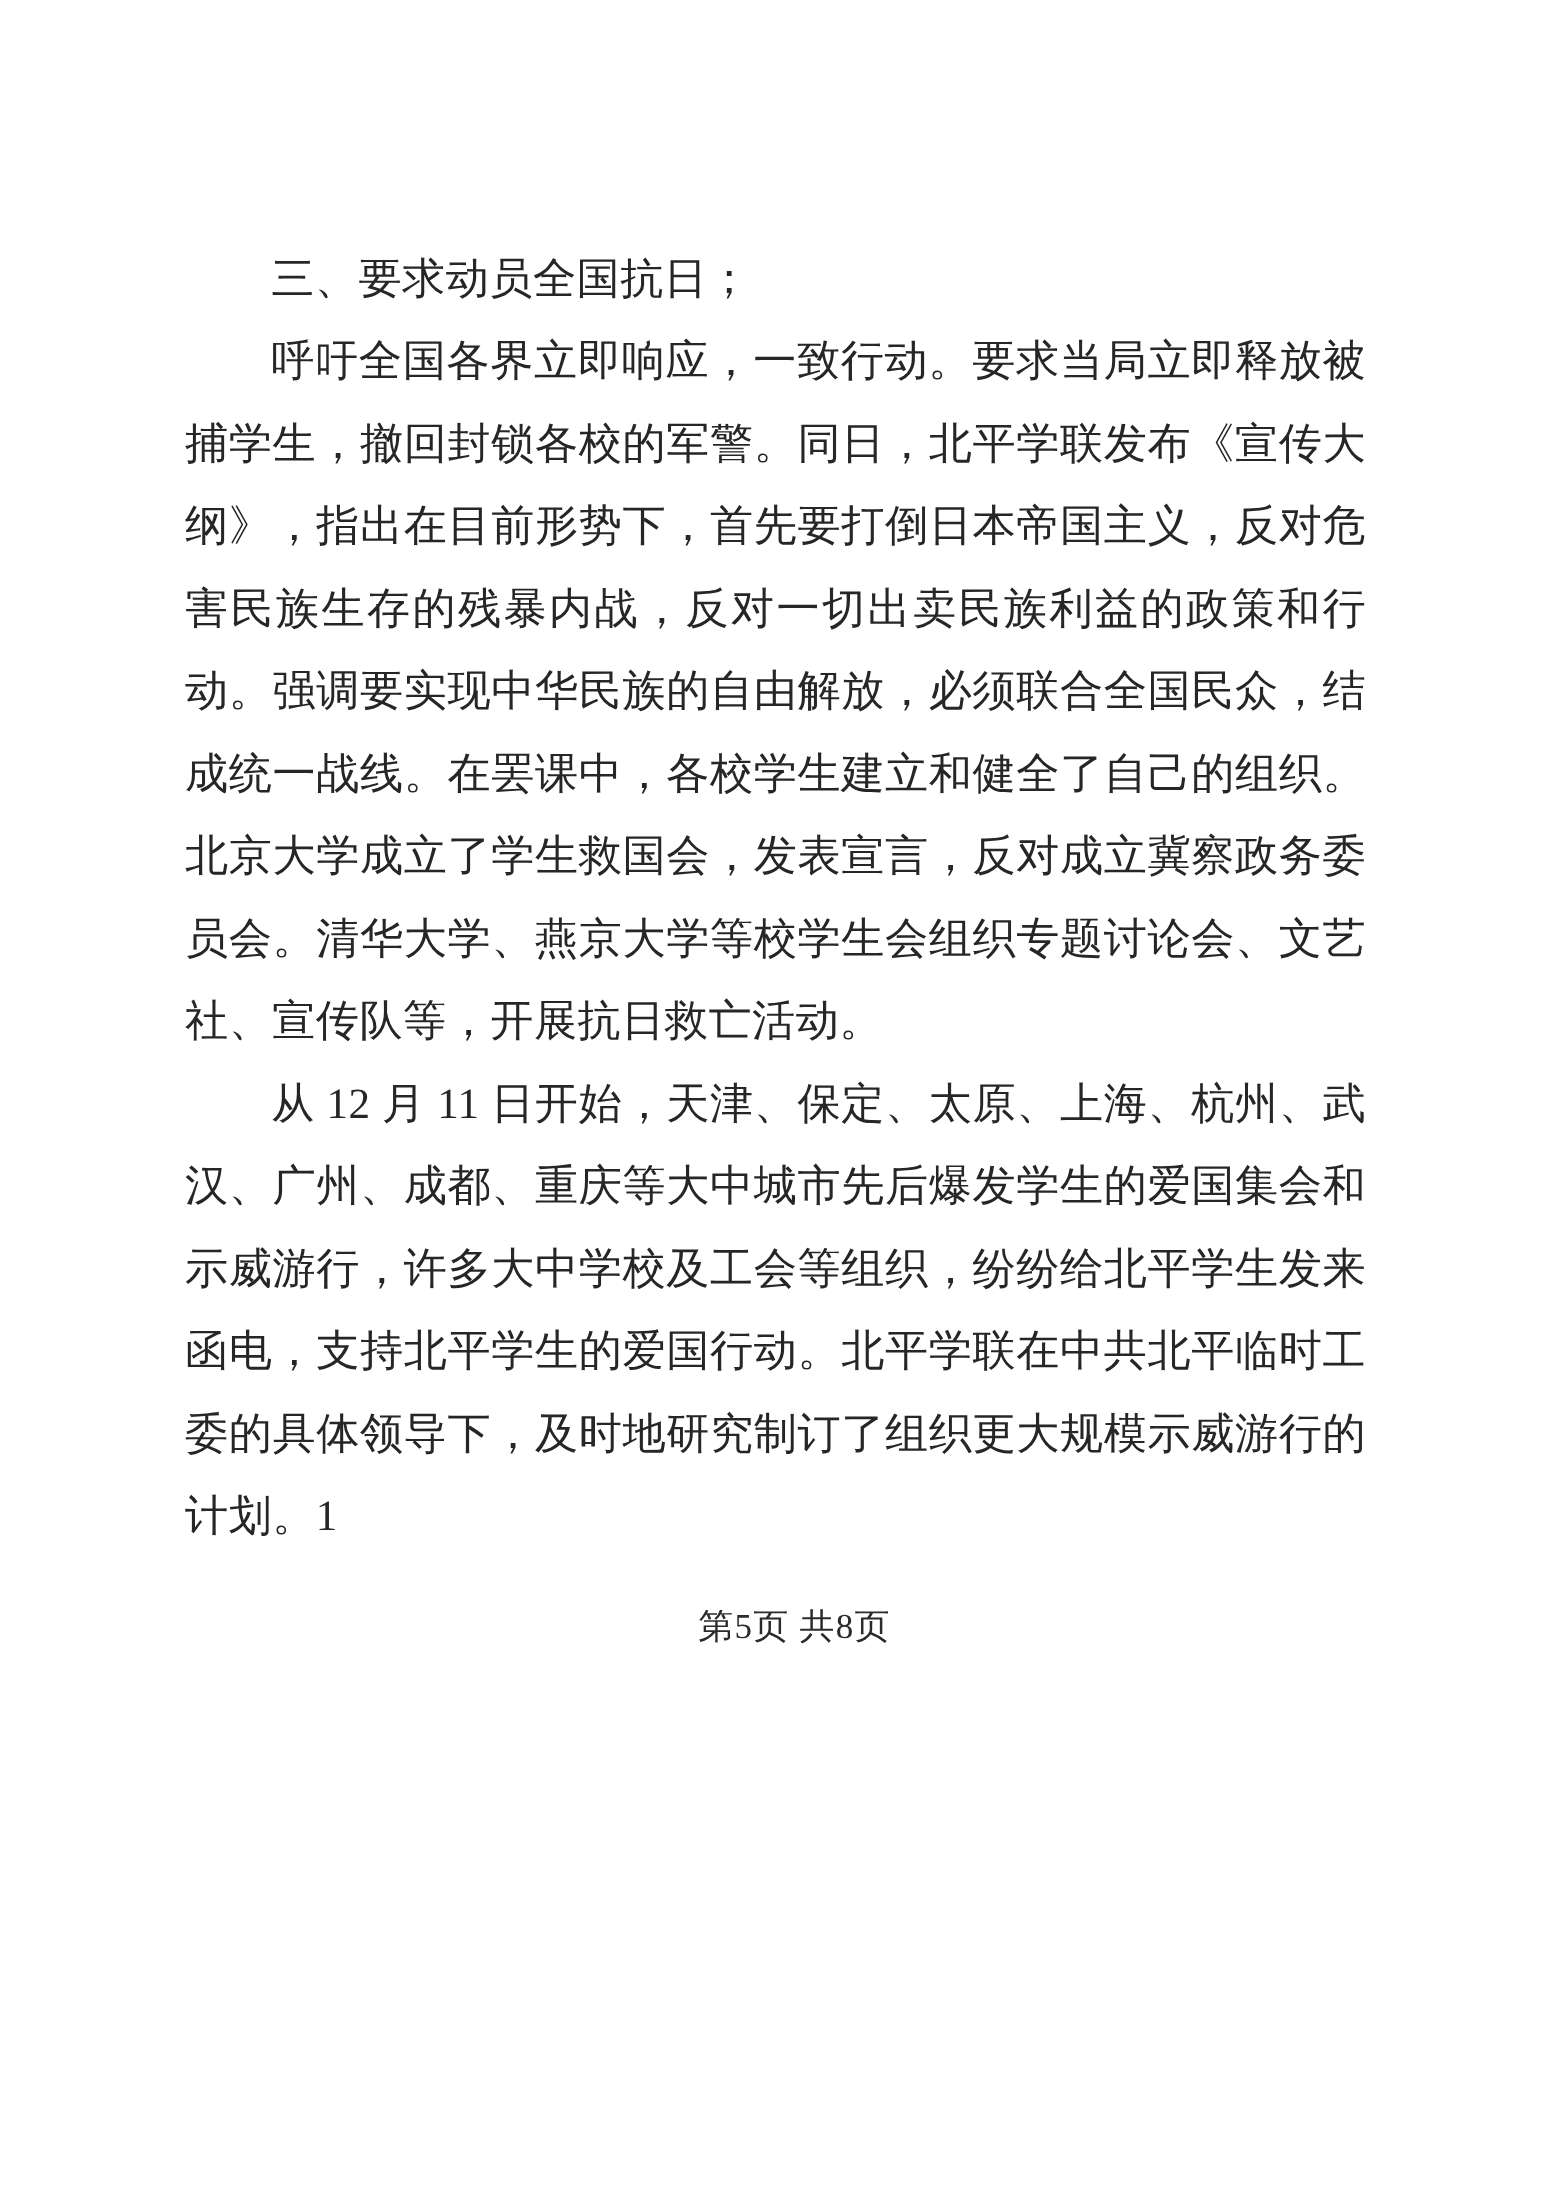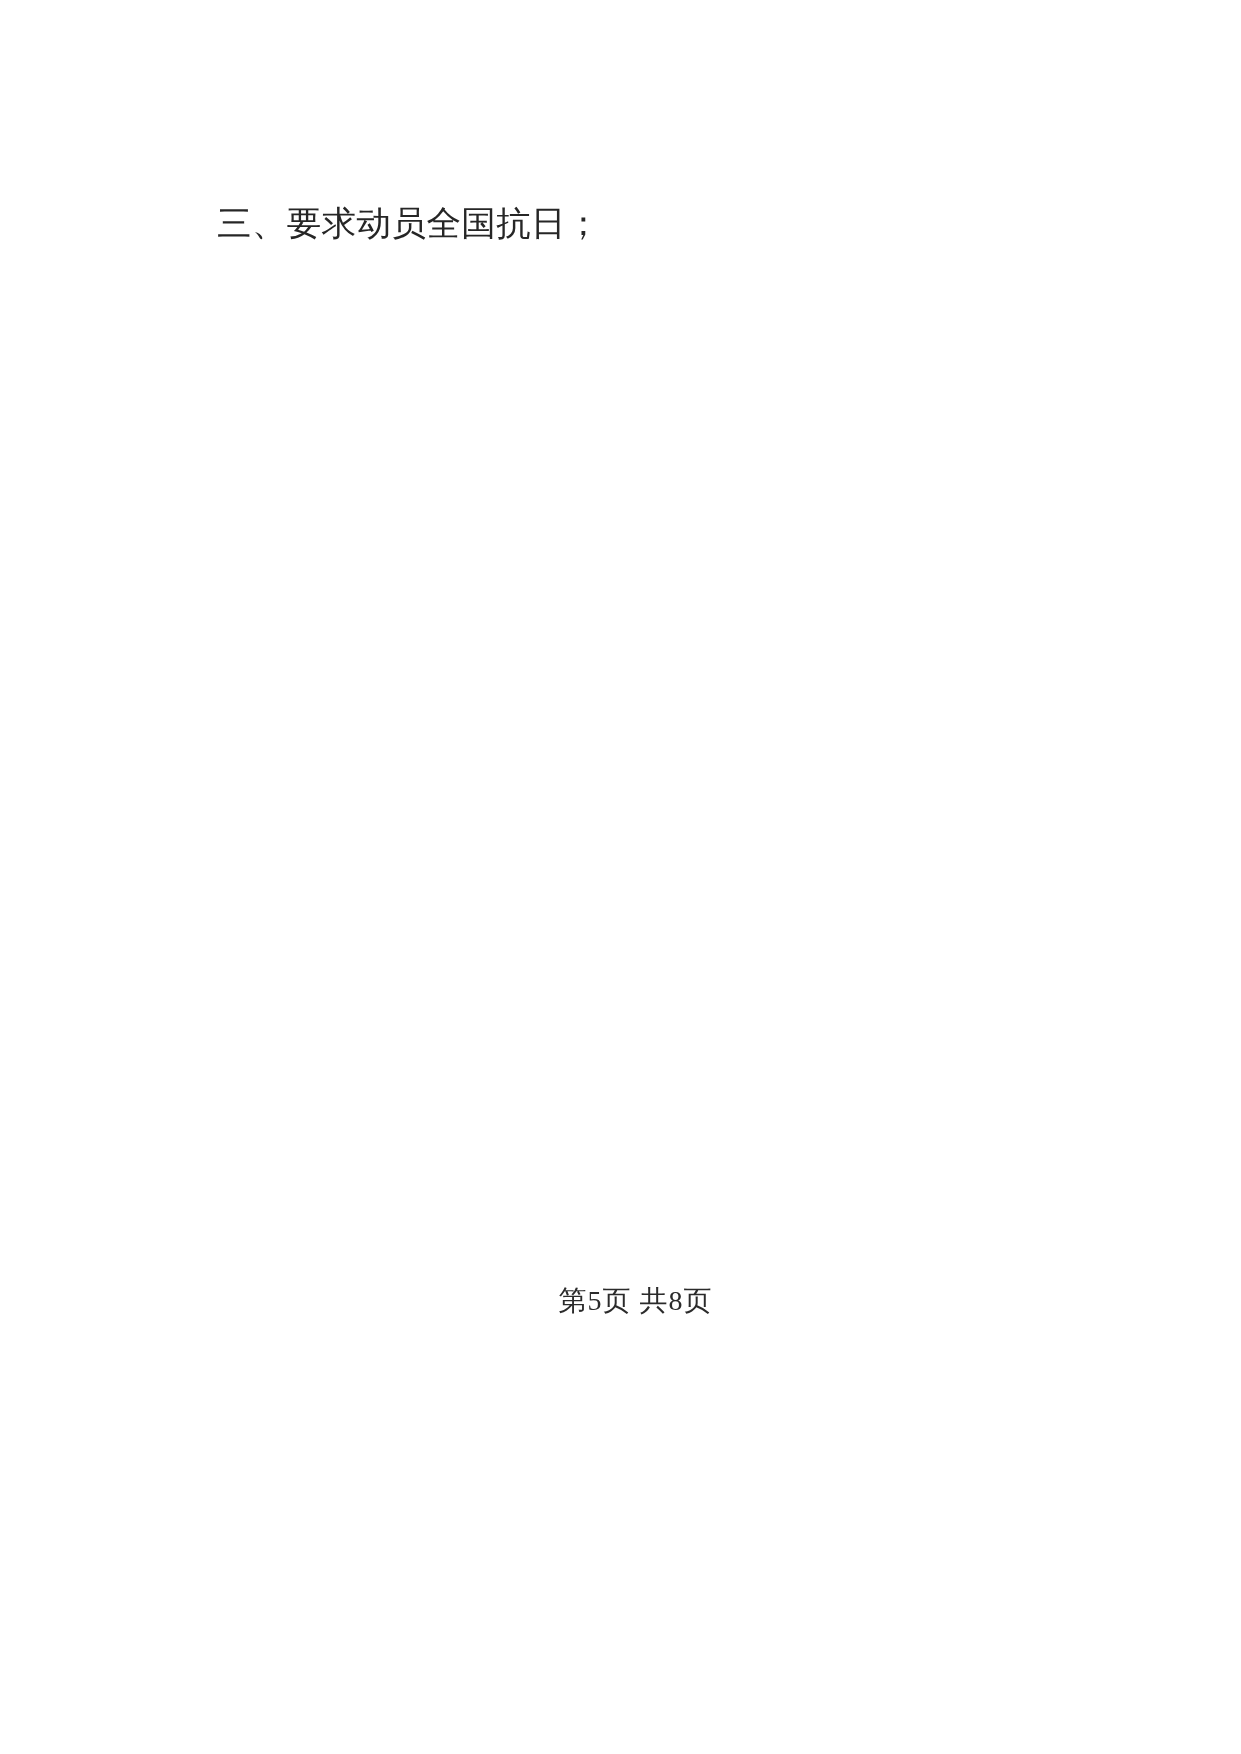--- a/index.html
+++ b/index.html
@@ -53,15 +53,17 @@
     font-family: "Liberation Serif", "DejaVu Serif", serif;
     padding-left: 30px;
   }
 </style>
 </head>
 <body>
 
 <div class="page">
   <div class="body-text">
     <p class="para list-item">三、要求动员全国抗日；</p>
+    <p class="para">呼吁全国各界立即响应，一致行动。要求当局立即释放被捕学生，撤回封锁各校的军警。同日，北平学联发布《宣传大纲》，指出在目前形势下，首先要打倒日本帝国主义，反对危害民族生存的残暴内战，反对一切出卖民族利益的政策和行动。强调要实现中华民族的自由解放，必须联合全国民众，结成统一战线。在罢课中，各校学生建立和健全了自己的组织。北京大学成立了学生救国会，发表宣言，反对成立冀察政务委员会。清华大学、燕京大学等校学生会组织专题讨论会、文艺社、宣传队等，开展抗日救亡活动。</p>
+    <p class="para">从 12 月 11 日开始，天津、保定、太原、上海、杭州、武汉、广州、成都、重庆等大中城市先后爆发学生的爱国集会和示威游行，许多大中学校及工会等组织，纷纷给北平学生发来函电，支持北平学生的爱国行动。北平学联在中共北平临时工委的具体领导下，及时地研究制订了组织更大规模示威游行的计划。1</p>
   </div>
   <div class="footer">第5页 共8页</div>
 </div>
 
 </body></html>

